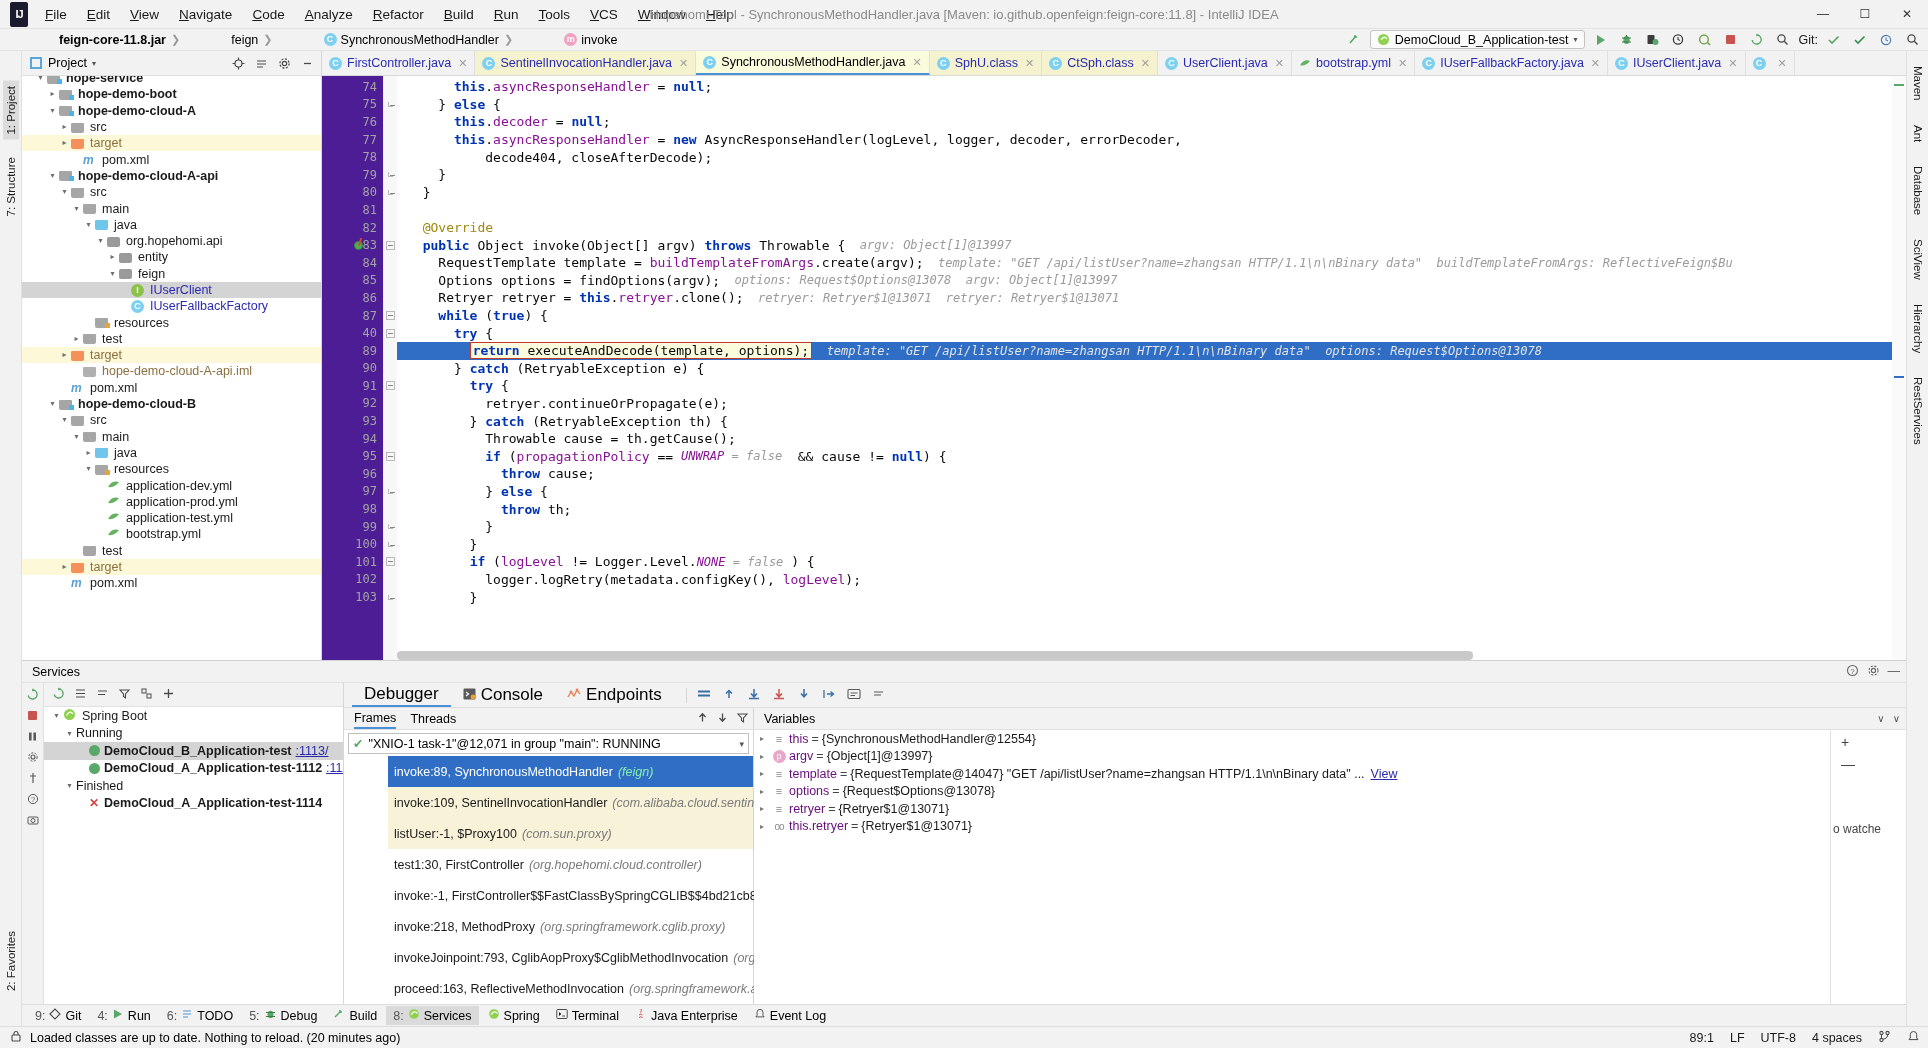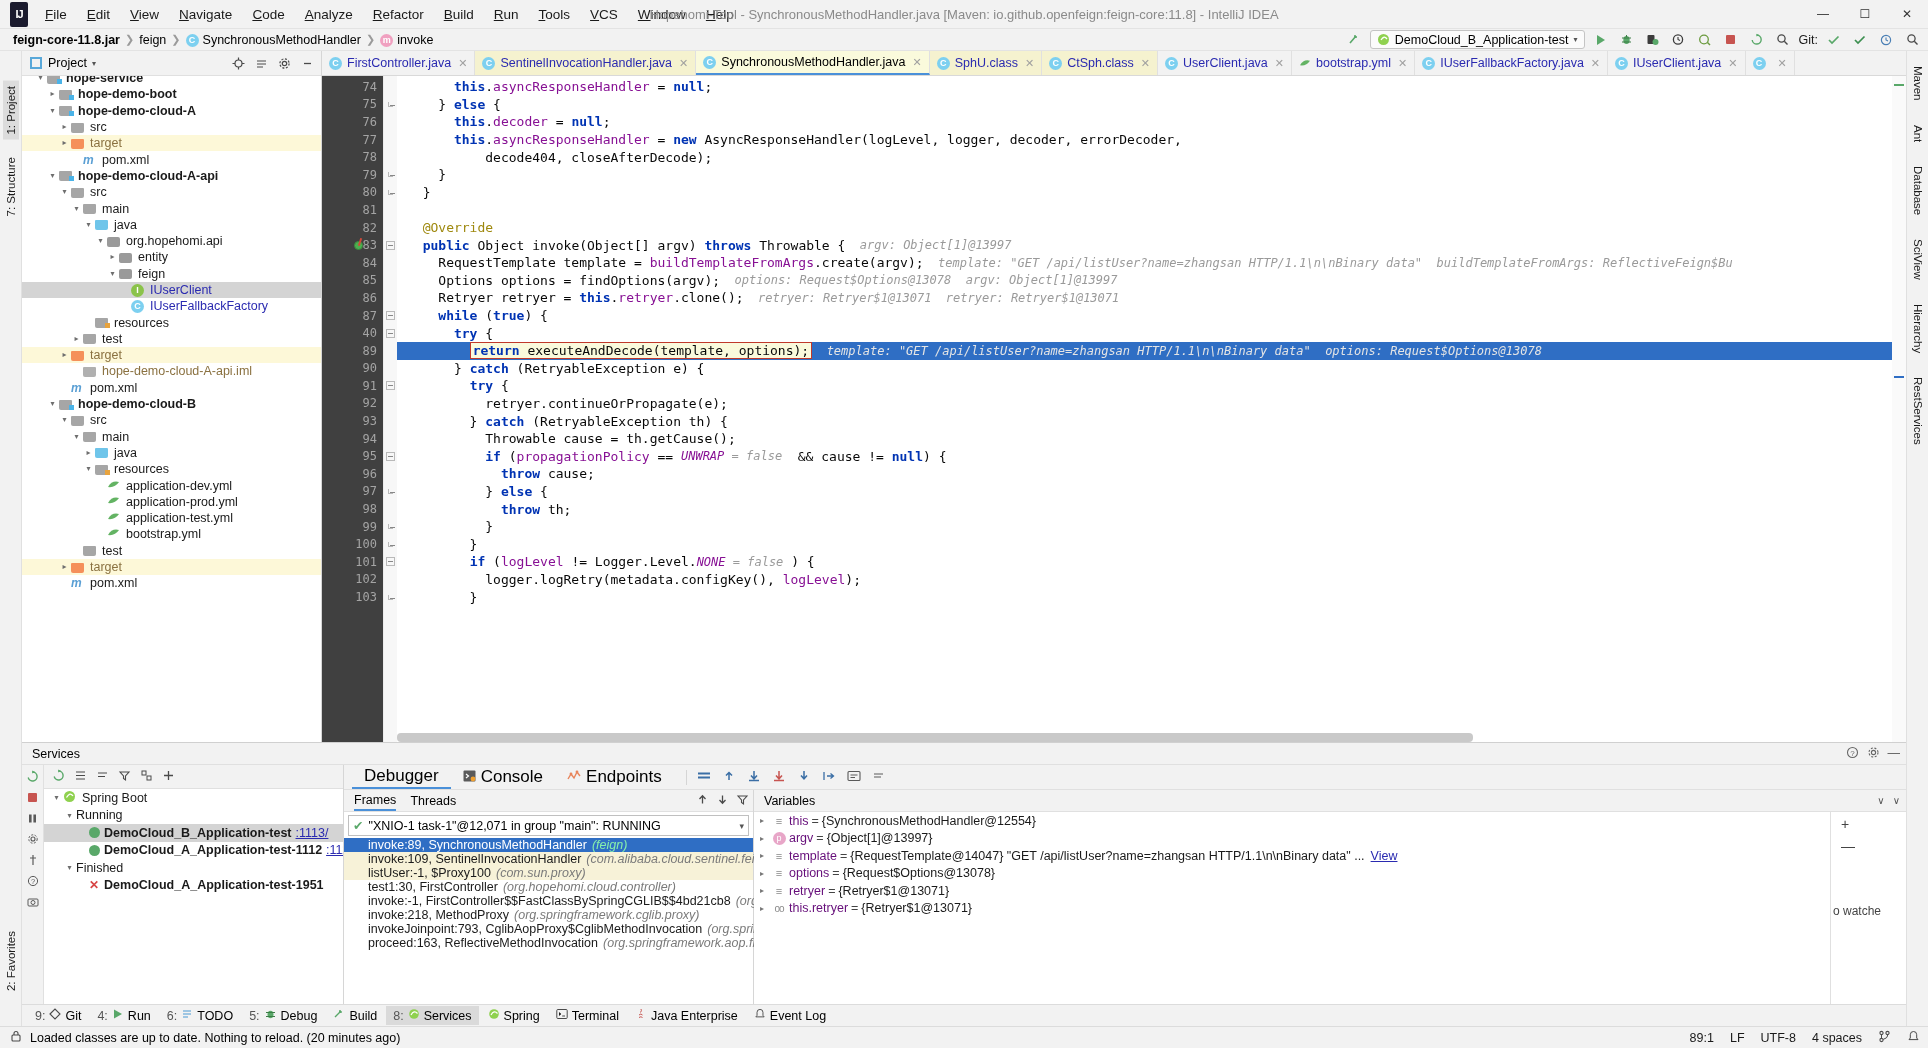--- a/index.html
+++ b/index.html
@@ -39,21 +39,21 @@
     width: 42px; height: 28px; display: flex; align-items: center;
     justify-content: center; font-size: 12px; color: #333;
   }
 
   
   .navbar {
     height: 22px; flex: 0 0 22px; background: #f2f2f2; display: flex;
     align-items: center; padding-left: 10px; font-size: 12.5px;
     border-bottom: 1px solid #e3e3e3; position: relative;
   }
-  .crumb { display: flex; align-items: flex-end; gap: 4px; padding: 0 3px; }
+  .crumb { display: flex; align-items: flex-start; gap: 4px; padding: 0 3px; margin-left: 46px; }
   .crumb.bold { font-weight: bold; }
   .crumb-sep { color: #9a9a9a; margin: 0 2px; font-size: 11px; }
   .navtools { margin-left: auto; display: flex; align-items: center; gap: 6px; padding-right: 6px; }
   .runcfg {
     display: flex; align-items: center; gap: 5px; border: 1px solid #c4c4c4;
     background: #fbfbfb; border-radius: 3px; height: 19px; padding: 0 6px;
     font-size: 12.5px;
   }
   .tbtn { width: 20px; height: 19px; display: flex; align-items: center; justify-content: center; }
 
@@ -131,21 +131,21 @@
     color: #2a2ab0; background: #f2f2f2;
   }
   .etab.yellow { background: #f5f2cf; }
   .etab.active { background: #fafadc; border-bottom: 2px solid #4a90d9; color: #000; }
   .etab .x { color: #a0a0a0; font-size: 11px; margin-left: 2px; }
   .etab .nm { color: #2a2ab0; }
   .etab.active .nm { color: #000; }
 
   .code-area { flex: 1 1 auto; display: flex; min-height: 0; position: relative; overflow: hidden; }
   .gutter {
-    width: 62px; flex: 0 0 62px; background: #404040; border-right: 1px solid #ececec;
+    width: 62px; flex: 0 0 62px; background: #4c1d95; border-right: 1px solid #ececec;
     position: relative; padding-top: 2px;
   }
   .gline {
     height: 17.6px; display: flex; align-items: center; justify-content: flex-end;
     padding-right: 6px; font-family: "DejaVu Sans Mono", monospace;
     font-size: 12px; color: #a4a4a4; position: relative;
   }
   .gline .bp {
     position: absolute; left: 32px; width: 9px; height: 9px; border-radius: 50%;
     background: #4caf50; border: 1px solid #3a8a3d;
@@ -222,22 +222,22 @@
   .ft-row { height: 22px; flex: 0 0 22px; display: flex; align-items: center; background: #f2f2f2; padding-left: 10px; gap: 14px; font-size: 12.5px; border-bottom: 1px solid #e0e0e0; }
   .ft-row .t.active { border-bottom: 2px solid #4a90d9; height: 21px; display: flex; align-items: center; }
   .thread-sel {
     margin: 3px 4px 2px 4px; height: 21px; border: 1px solid #c0c0c0; background: #fff;
     display: flex; align-items: center; padding: 0 4px; font-size: 12.5px; gap: 5px;
   }
   .thread-sel .cav { color: #59a869; }
   .thread-sel .dd { margin-left: auto; font-size: 9px; color: #555; }
   .frm-ctrls { display: flex; gap: 7px; align-items: center; padding-right: 4px; color: #444; }
   .frow {
-    height: 14px; display: flex; align-items: center; font-size: 12.5px;
-    padding-left: 24px; white-space: nowrap; color: #1a1a1a;
+    height: 31px; display: flex; align-items: center; font-size: 12.5px;
+    padding-left: 6px; white-space: nowrap; color: #1a1a1a; margin-left: 44px;
   }
   .frow.sel { background: #2f6ec4; color: #fff; }
   .frow.dim { background: #f7f2d8; }
   .frow .pkg { color: #7a7a7a; font-style: italic; margin-left: 5px; }
   .frow.sel .pkg { color: #86efac; }
 
   .vars-pane { flex: 1 1 auto; display: flex; flex-direction: column; background: #fff; min-width: 0; }
   .vt-row { height: 22px; flex: 0 0 22px; display: flex; align-items: center; background: #f2f2f2; padding: 0 6px 0 10px; font-size: 12.5px; border-bottom: 1px solid #e0e0e0; }
   .vt-row .sp { margin-left: auto; display: flex; gap: 8px; color: #555; font-size: 10px; }
   .vrow { height: 17.5px; display: flex; align-items: center; font-size: 12.5px; padding-left: 6px; white-space: nowrap; }
@@ -1027,21 +1027,21 @@
                   <span class="tlabel b">DemoCloud_A_Application-test-1112</span>
                   <span class="lnk">:1112/</span>
                 </div>
                 <div class="srow " style="padding-left:19px">
                   <span class="arrow">▾</span>
                   <span class="tlabel ">Finished</span>
                 </div>
                 <div class="srow " style="padding-left:32px">
                   <span class="arrow"></span>
                   <span class="dot-x">✕</span>
-                  <span class="tlabel b">DemoCloud_A_Application-test-1951</span>
+                  <span class="tlabel b">DemoCloud_A_Application-test-1114</span>
                 </div>
               </div>
           </div>
 
           <div class="debug-area">
             <div class="dtabs" id="dtabs">
                 <div class="dtab active">
                   <span>Debugger</span>
                 </div>
                 <div class="dtab ">

